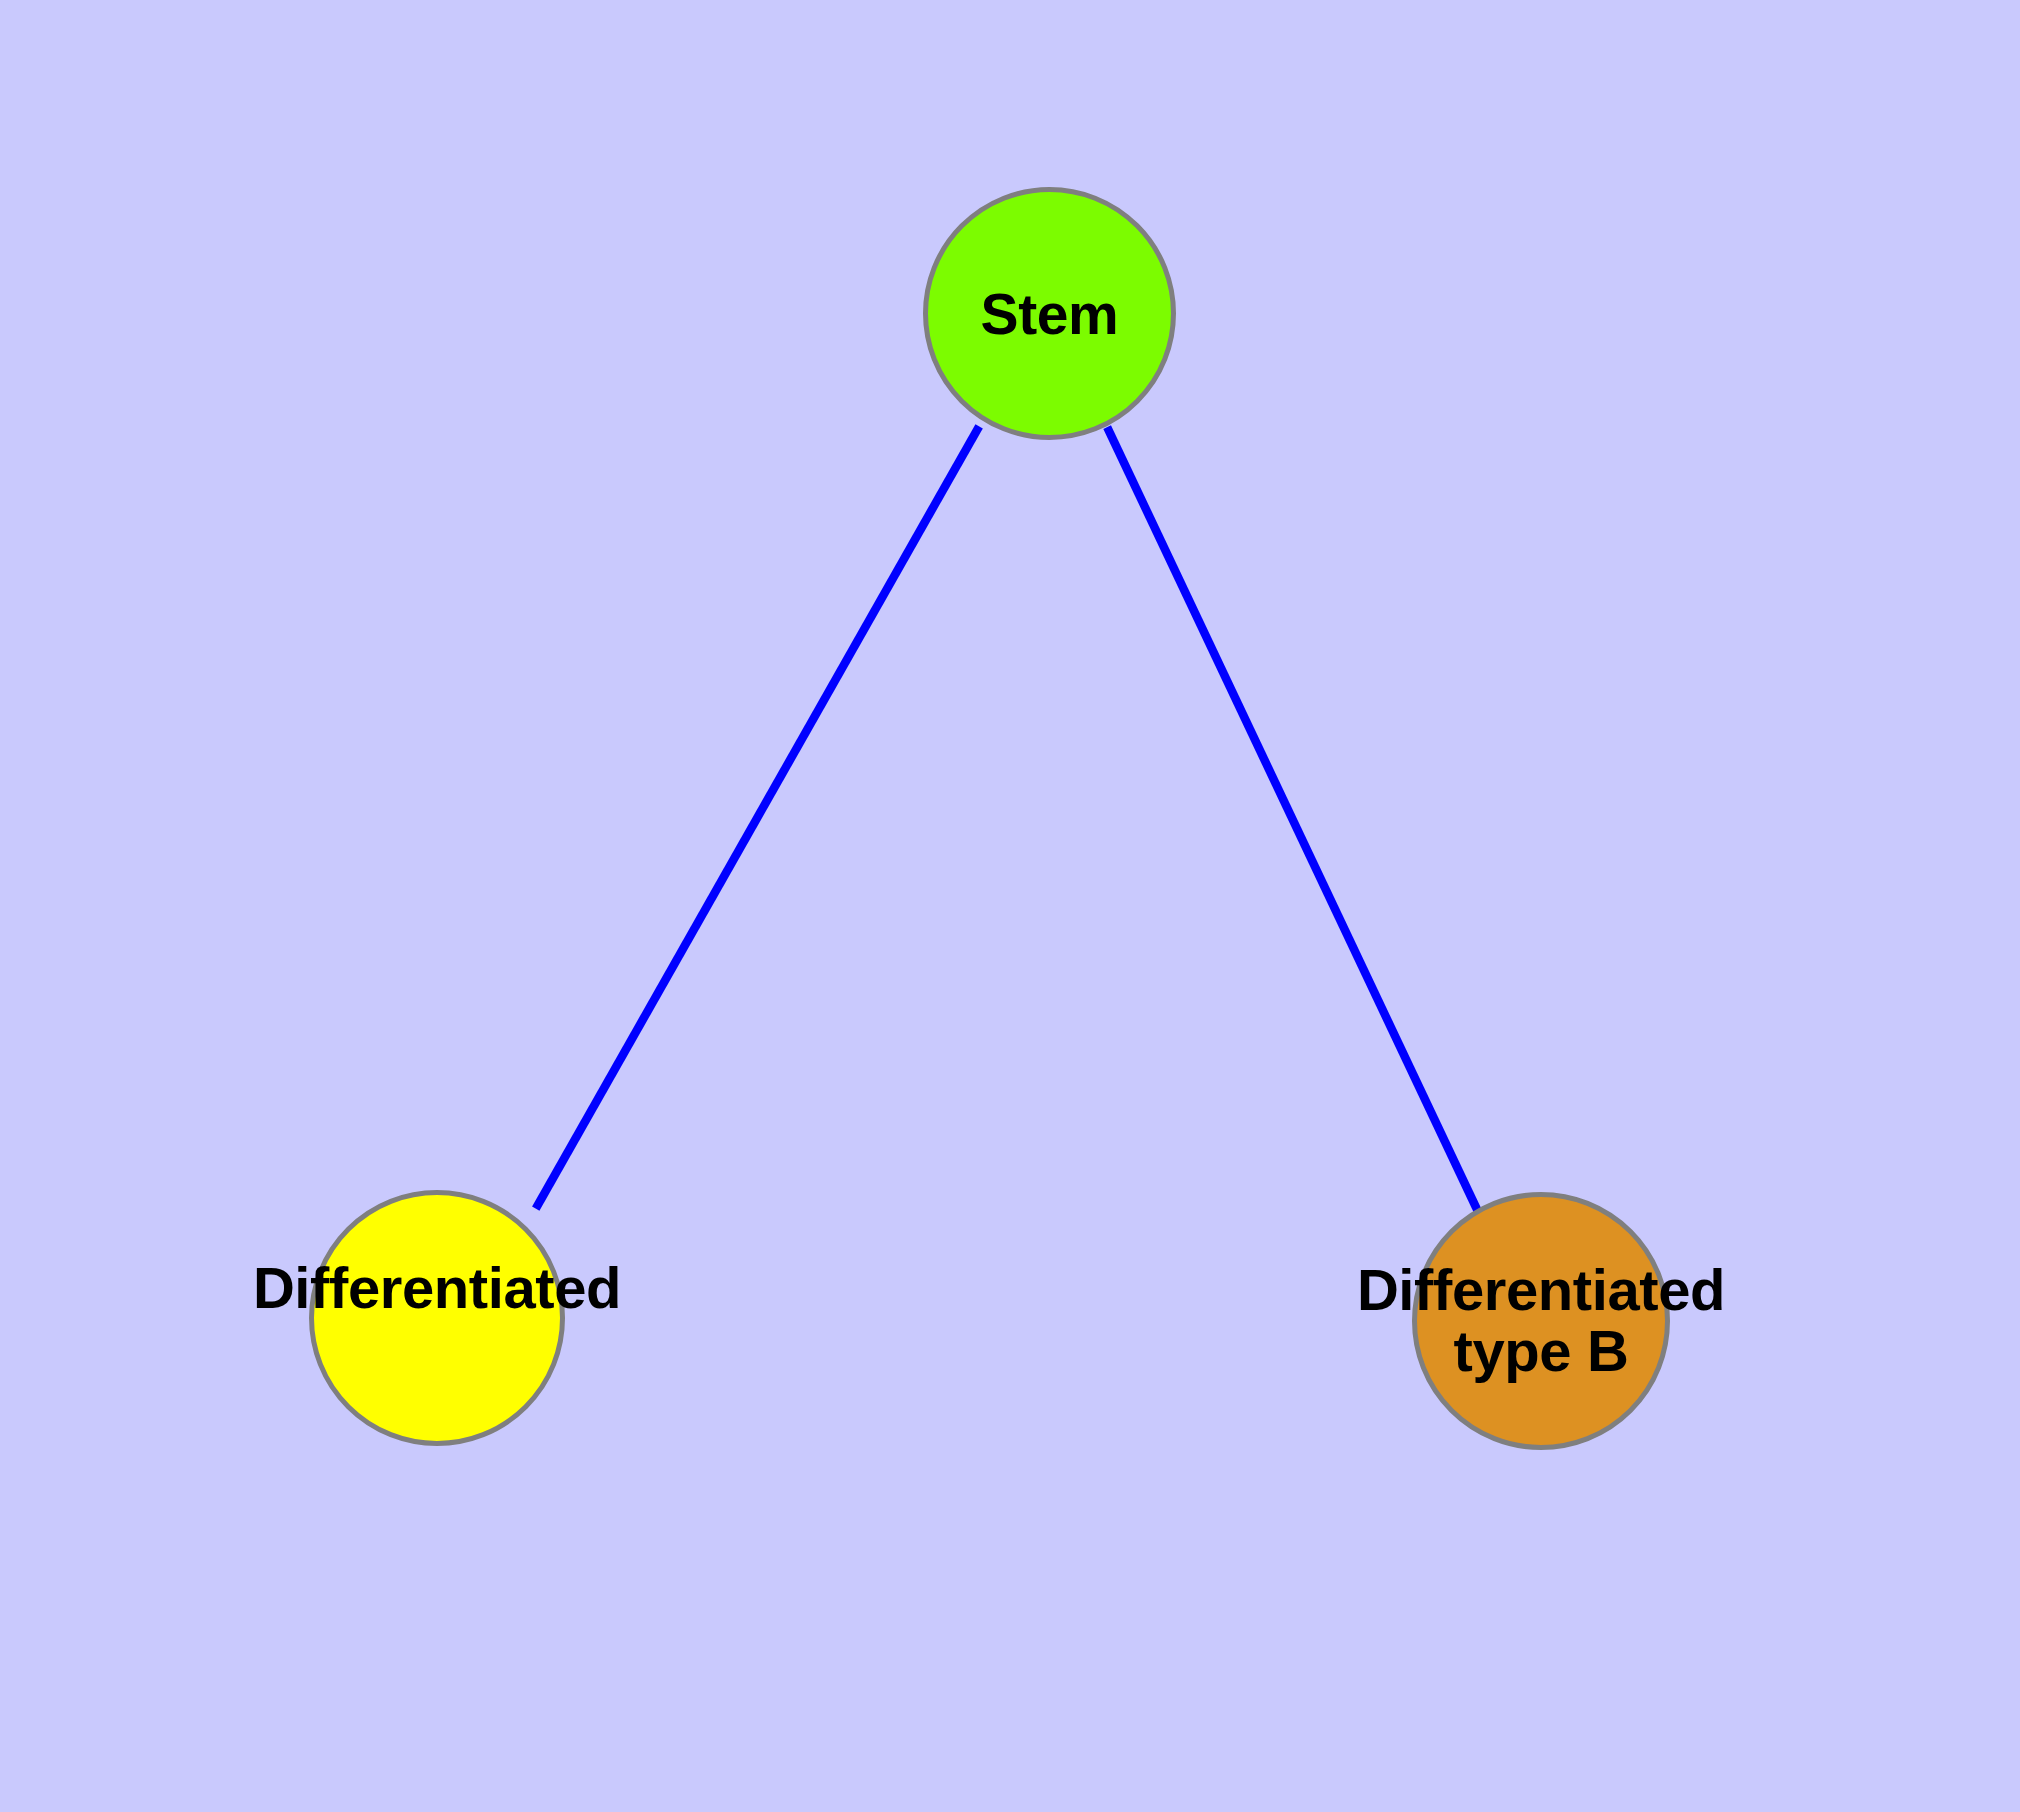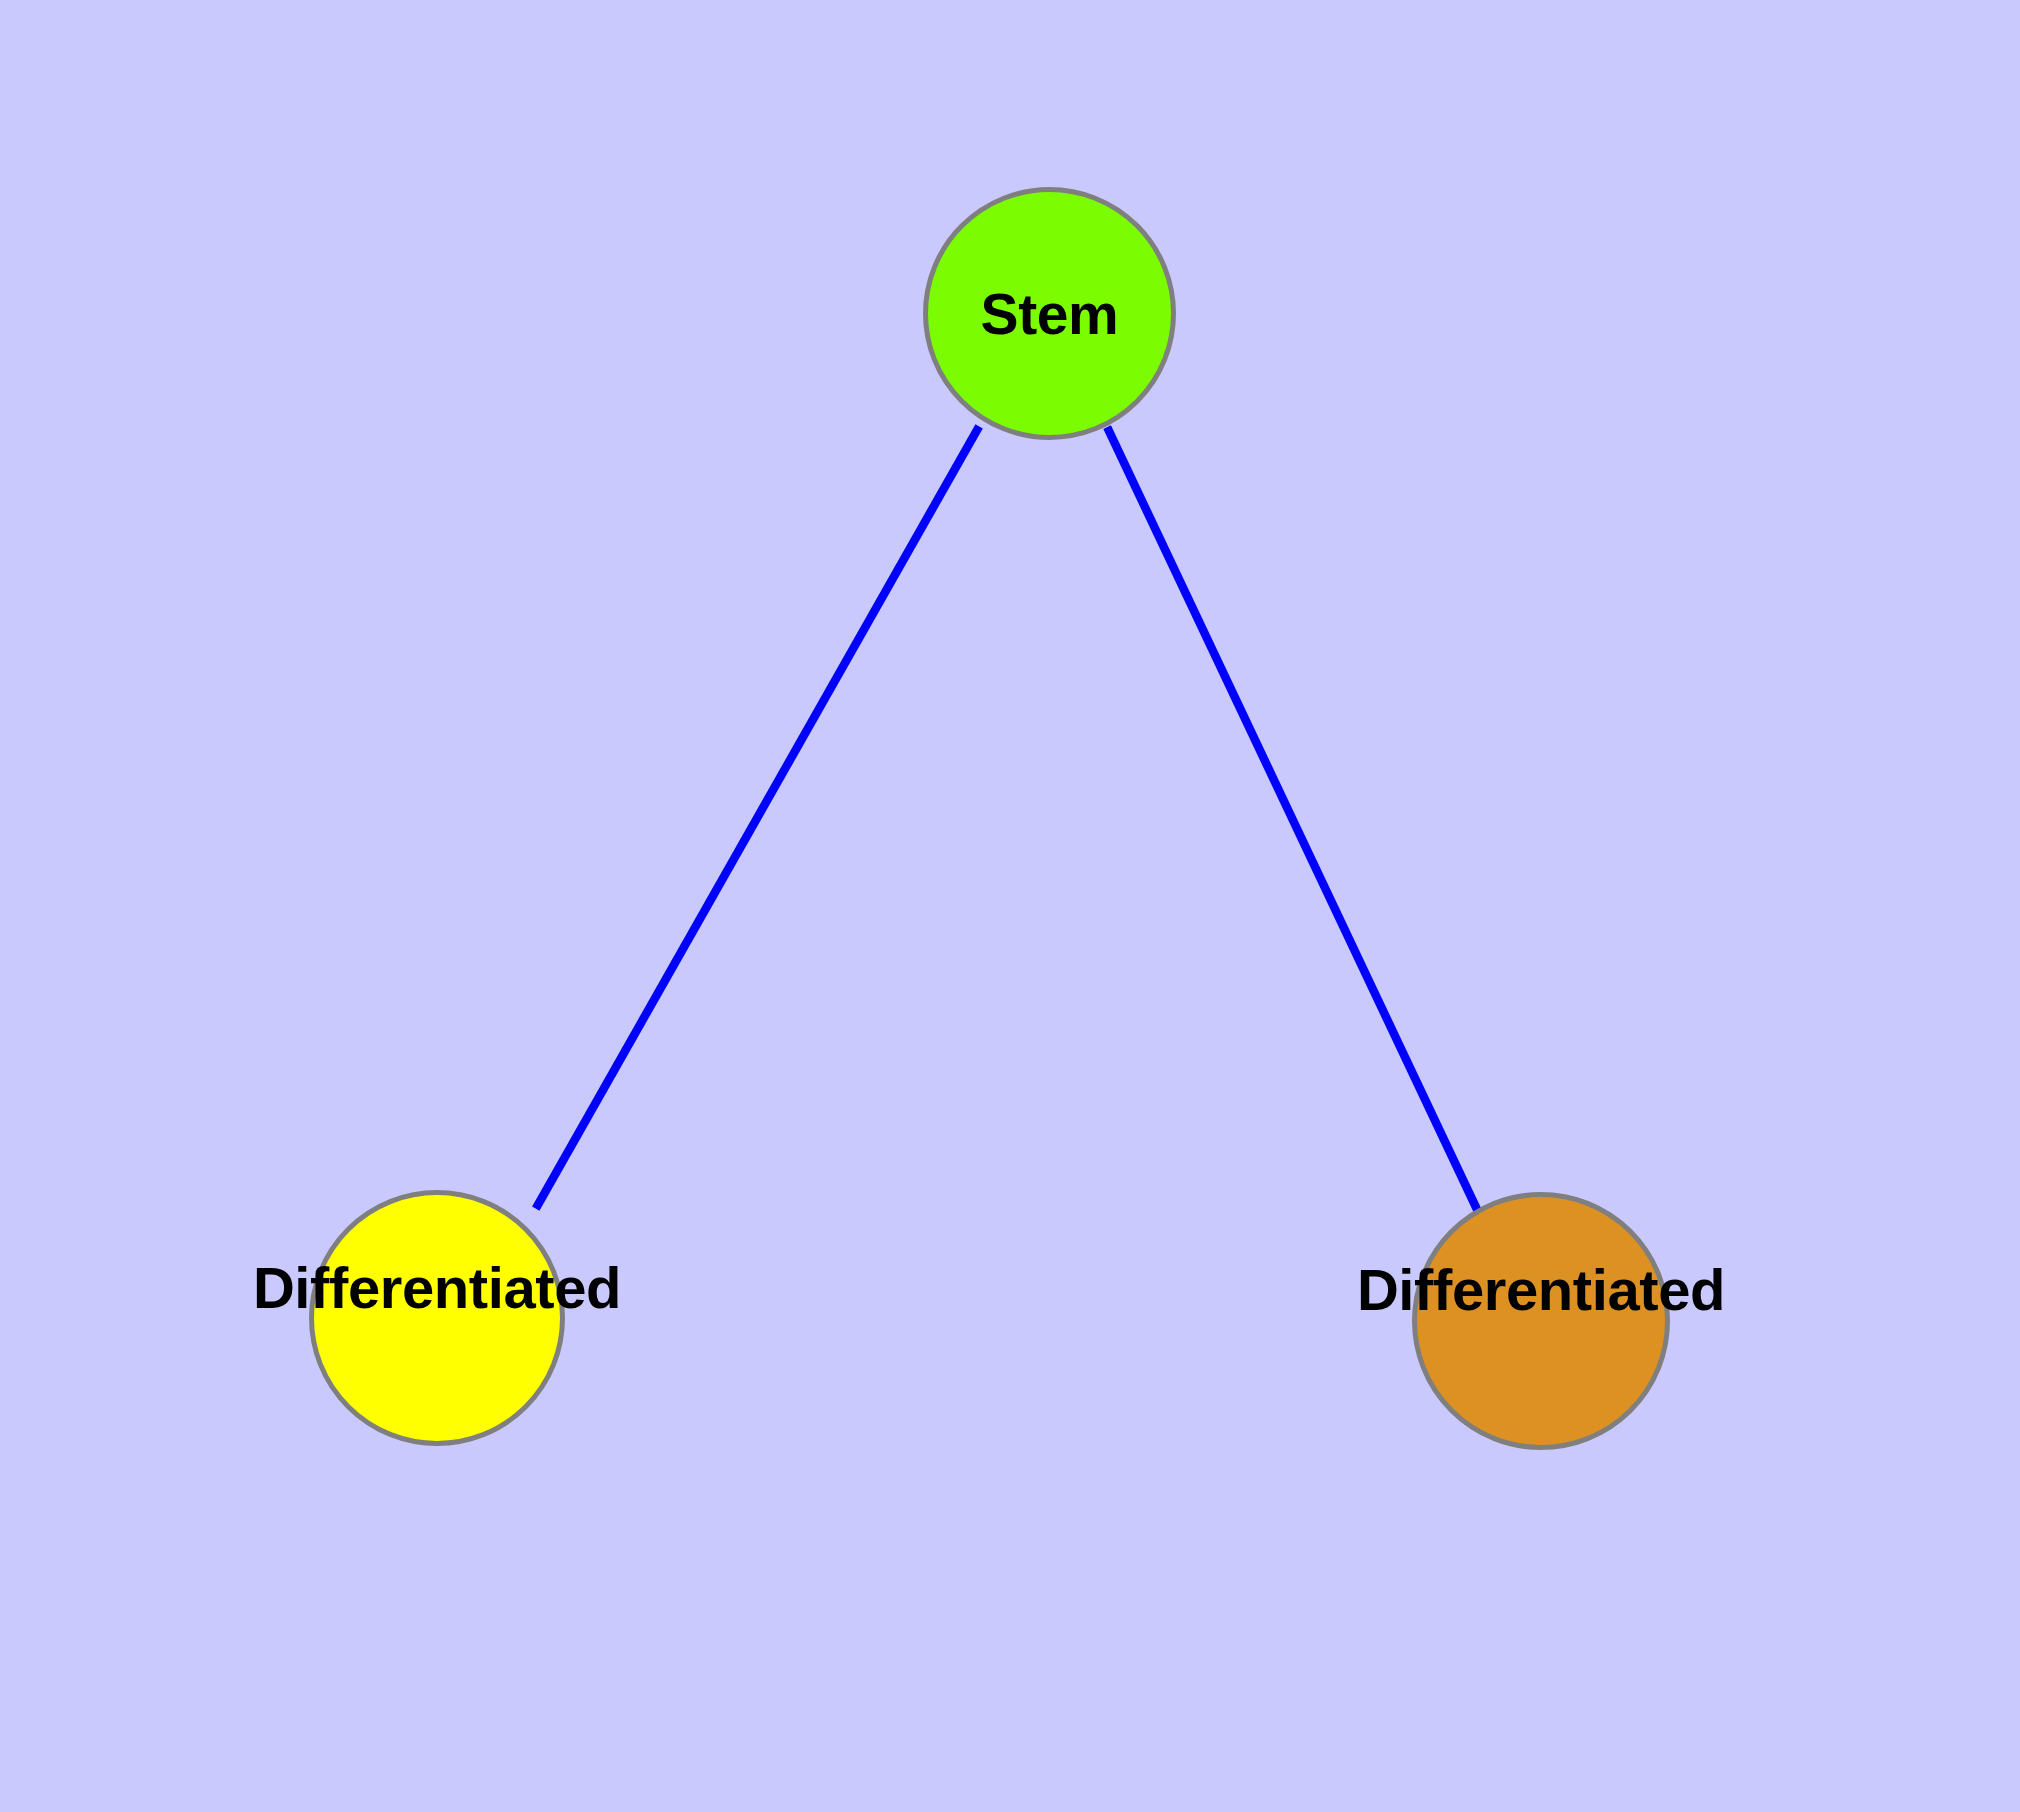--- a/index.html
+++ b/index.html
@@ -97,16 +97,17 @@
   </div>
 
   <div class="node" id="node-diff-a" style="left: 309px; top: 1190px; width: 256px; height: 256px; background: rgb(255, 255, 0); border-color: rgb(127, 127, 127); border-width: 5.1px;"></div>
   <div class="node-label" id="label-diff-a" style="left: 98px; color: rgb(0, 0, 0); top: 1257px;">
     <div>Differentiated</div>
   </div>
 
   <div class="node" id="node-diff-b" style="left: 1412px; top: 1192px; width: 258px; height: 258px; background: rgb(221, 145, 34); border-color: rgb(127, 127, 127); border-width: 5.1px;"></div>
   <div class="node-label" id="label-diff-b" style="left: 1202px; color: rgb(0, 0, 0); top: 1259px;">
     <div>Differentiated</div>
+    <div>type B</div>
   </div>
 
 </div>
 
 
 </body></html>

